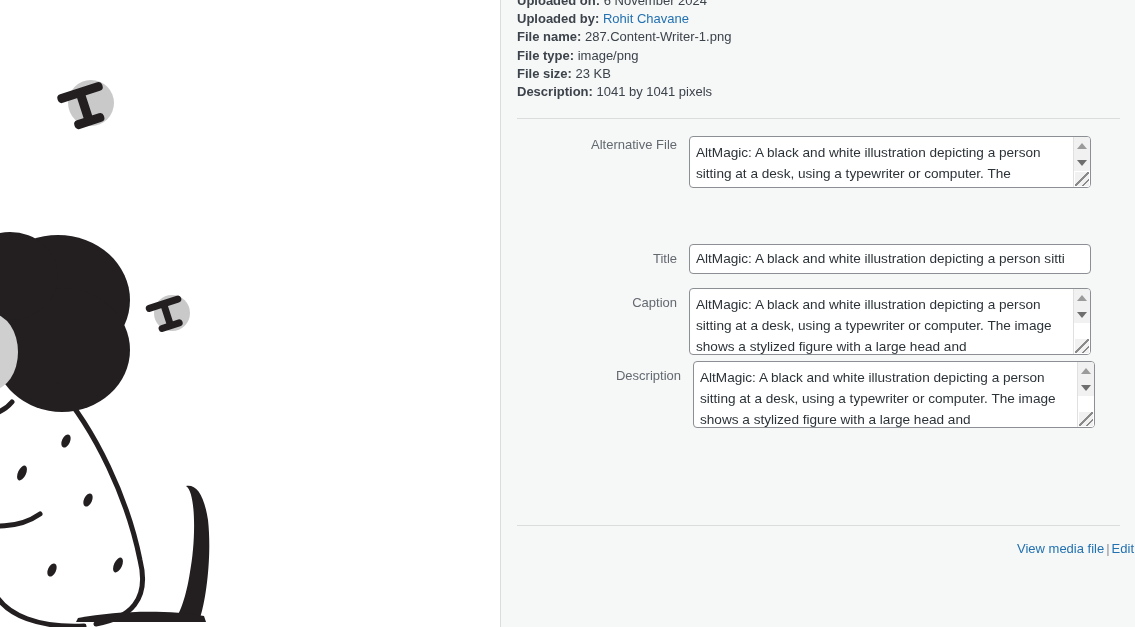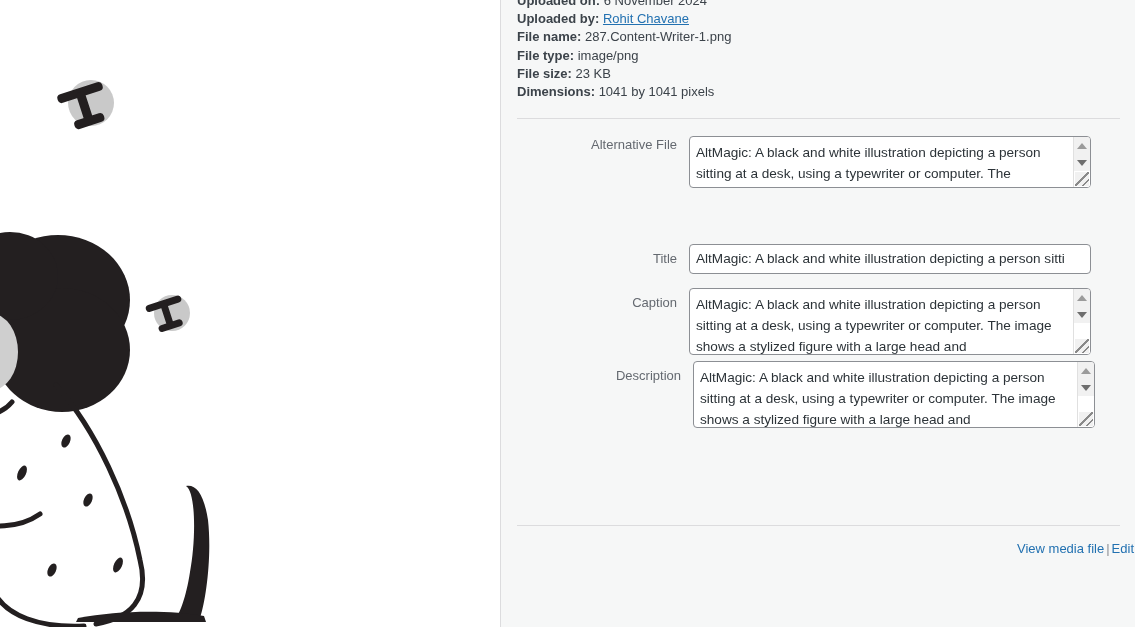--- a/index.html
+++ b/index.html
@@ -47,21 +47,20 @@
     top: -8px;
     font-size: 13px;
     line-height: 18.2px;
     color: #3c434a;
   }
   .meta-row { white-space: nowrap; }
   .meta-key { font-weight: 700; color: #3c434a; }
   .meta-val { font-weight: 400; color: #3c434a; }
   .meta-link {
     color: #2271b1;
-    text-decoration: underline;
     cursor: pointer;
   }
 
   .divider {
     position: absolute;
     left: 16px;
     width: 603px;
     height: 0;
     border: 0;
     border-top: 1px solid #dcdcde;
@@ -267,21 +266,21 @@
       </div>
       <div class="meta-row">
         <span class="meta-key">File type:</span>
         <span class="meta-val">image/png</span>
       </div>
       <div class="meta-row">
         <span class="meta-key">File size:</span>
         <span class="meta-val">23 KB</span>
       </div>
       <div class="meta-row">
-        <span class="meta-key">Dimensions:</span>
+        <span class="meta-key">Description:</span>
         <span class="meta-val">1041 by 1041 pixels</span>
       </div>
     </div>
 
     <hr class="divider top">
 
     <div class="form-row" style="left:16px; top:136px;">
       <div class="field-label">Alternative File</div>
       <div class="txtarea h2">
         <span>AltMagic: A black and white illustration depicting a person sitting at a desk, using a typewriter or computer. The</span>

